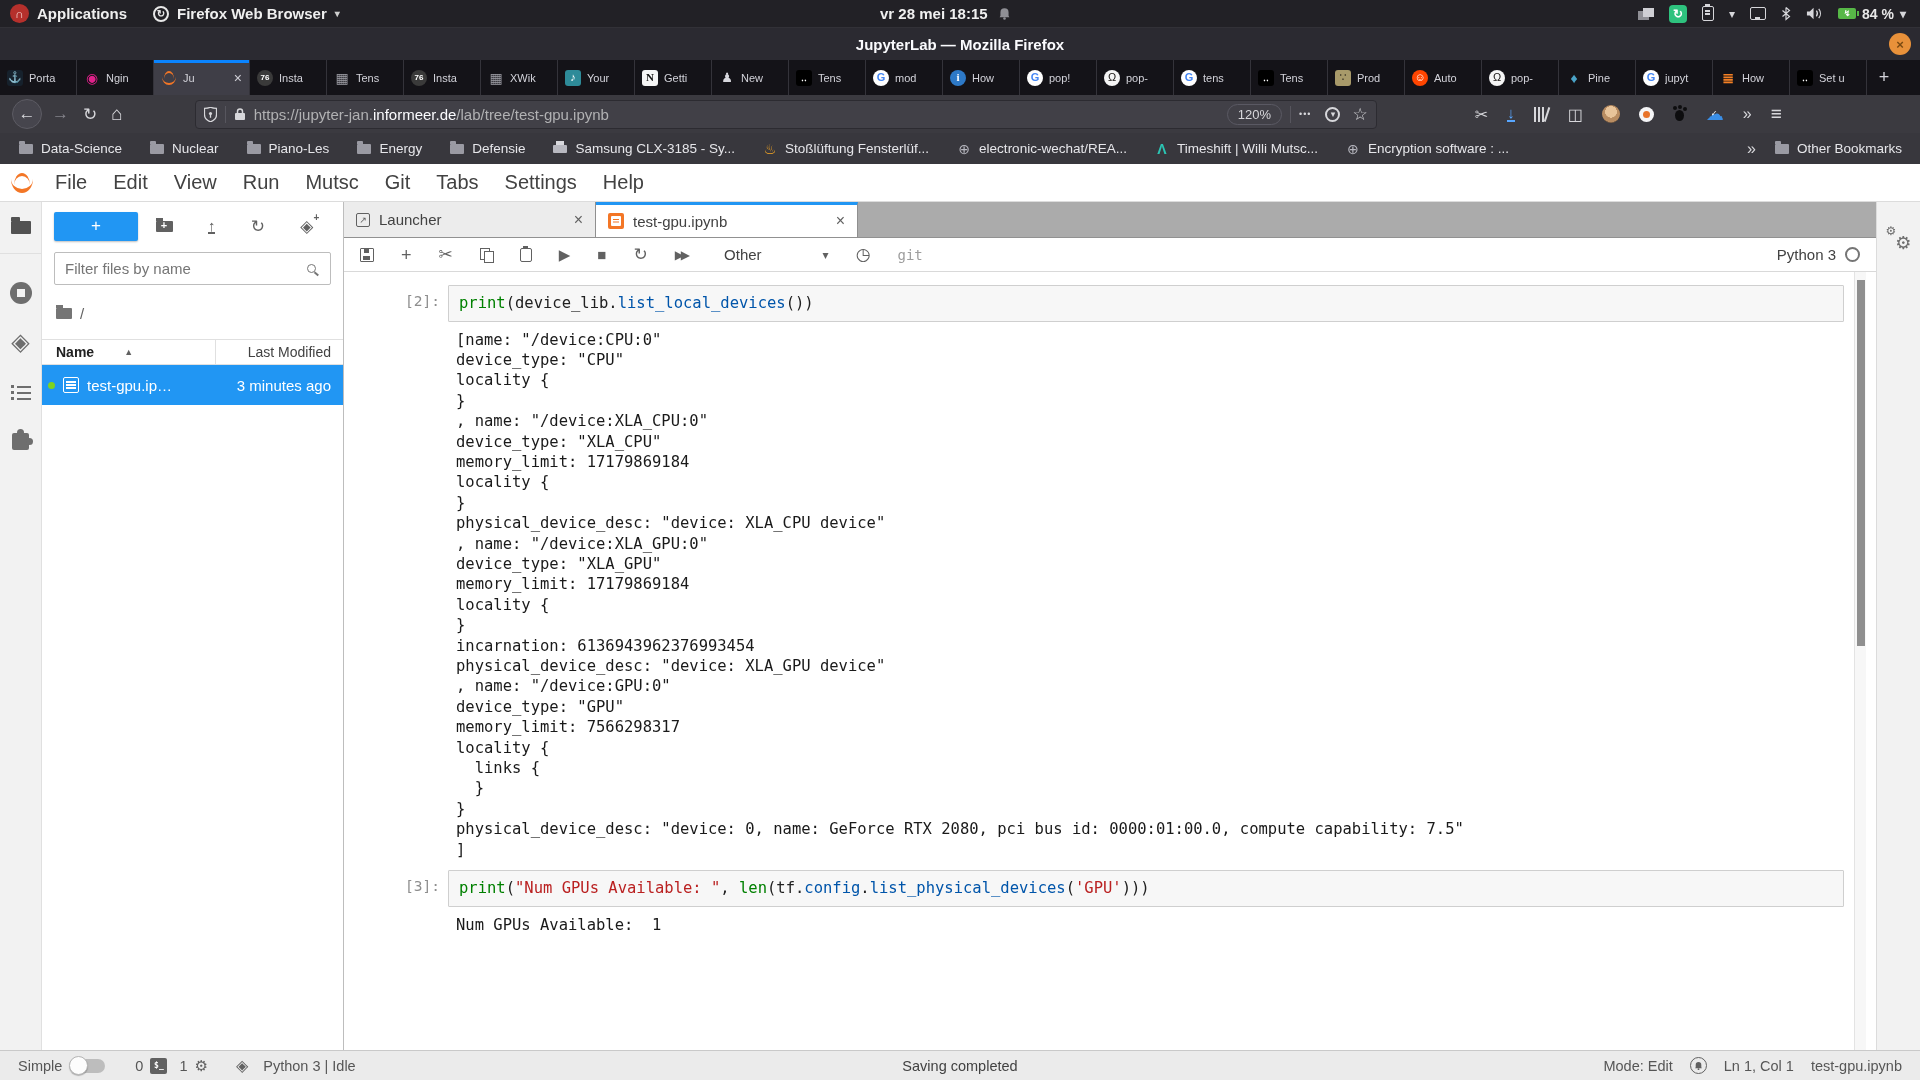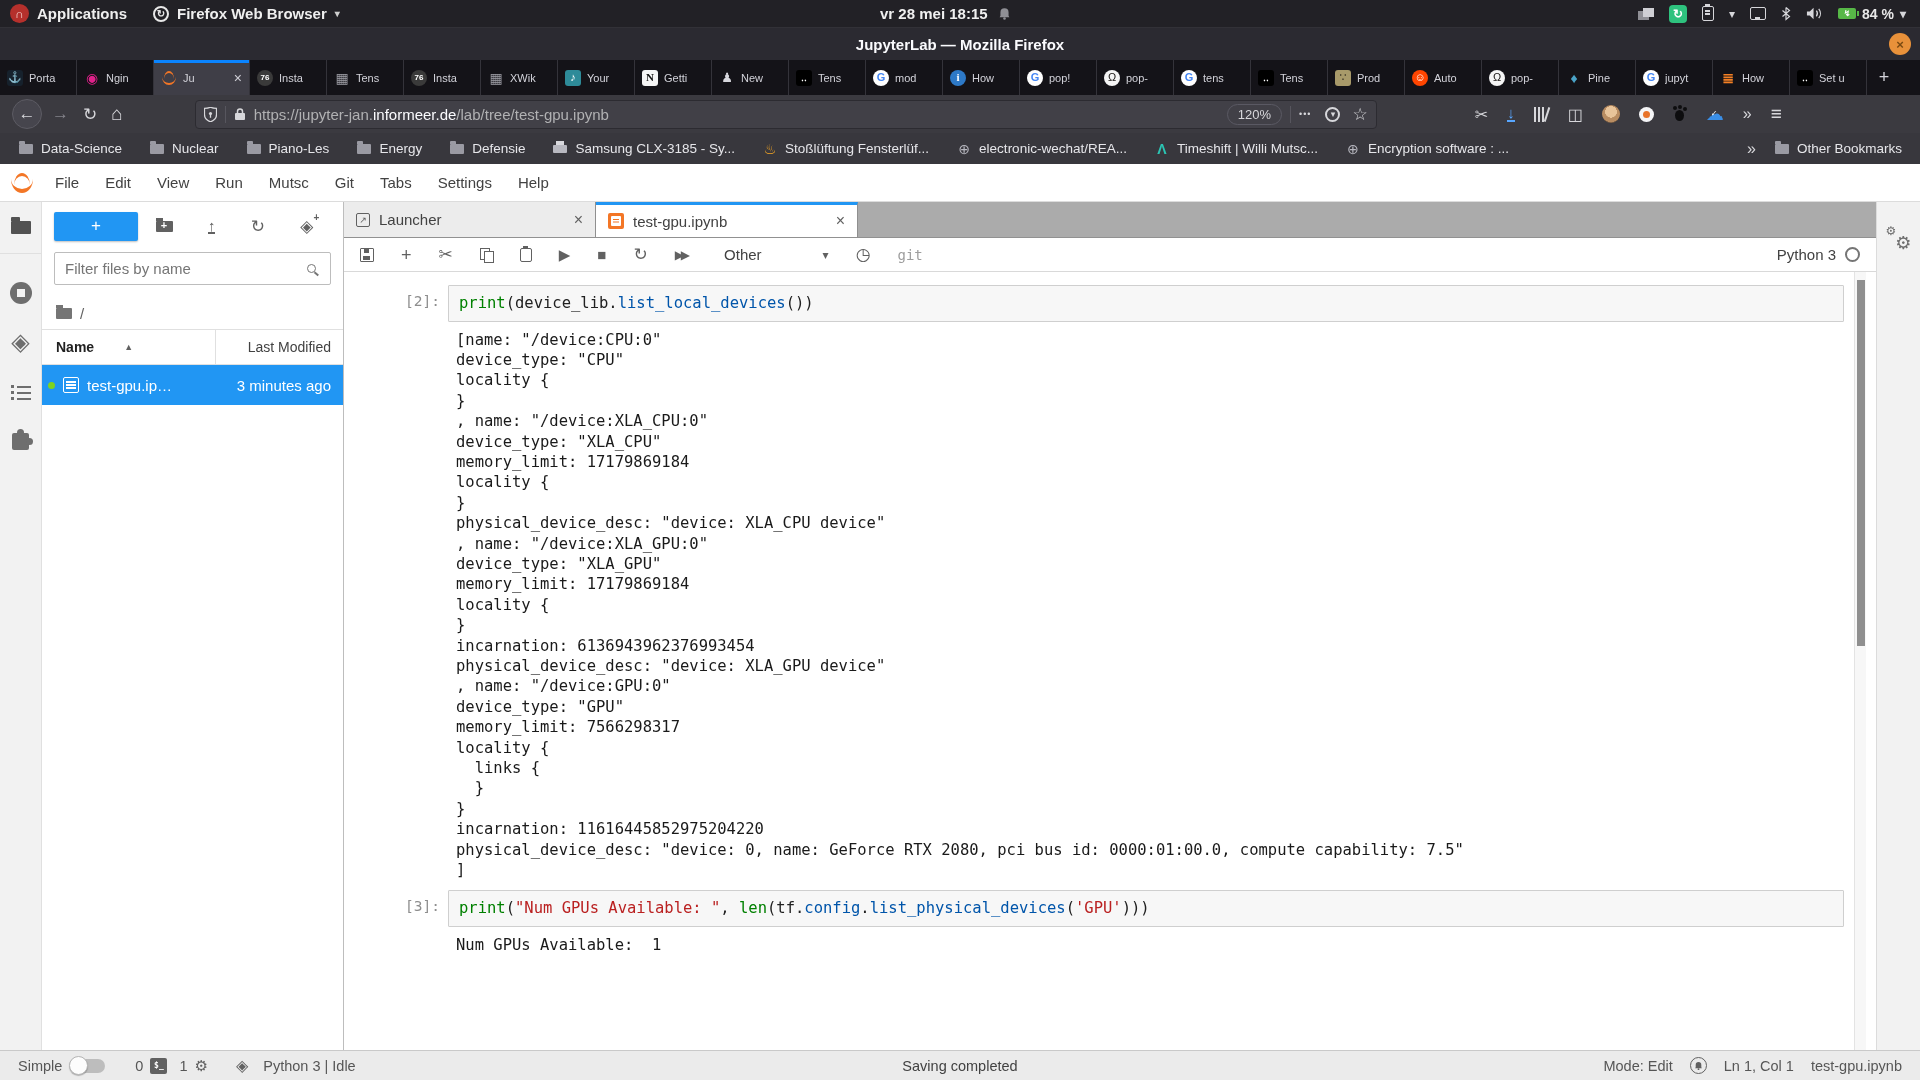--- a/index.html
+++ b/index.html
@@ -88,21 +88,21 @@
   .printer-icon { position:relative; width:14px; height:8px; background:#b8b8c0; border-radius:1px; }
   .printer-icon::before { content:""; position:absolute; top:-4px; left:3px; width:8px; height:4px; background:#d8d8dd; }
   .torch-icon::before { content:"♨"; color:#f5a623; font-size:14px; }
   .globe-icon::before { content:"⊕"; color:#b6b6be; font-size:14px; }
   .timeshift-icon::before { content:"Λ"; color:#2bc5b4; font-weight:bold; font-size:14px; }
   .bm-right { margin-left:auto; display:flex; align-items:center; gap:18px; }
 
   
   .jl-menubar { height:38px; background:#fff; border-bottom:1px solid #dcdcdc; display:flex; align-items:center; padding-left:8px; }
   .jl-menu-items { display:flex; }
-  .jl-menu-items .mi { padding:0 13px; font-size:15px; color:#424242; }
+  .jl-menu-items .mi { padding:0 13px; font-size:20px; color:#424242; }
   .jl-body { height:848px; display:flex; }
 
   
   .activity { width:42px; background:#f2f2f2; border-right:1px solid #e0e0e0; display:flex; flex-direction:column; align-items:center; }
   .act-tile { width:42px; height:52px; display:flex; align-items:center; justify-content:center; border-bottom:1px solid #e0e0e0; }
   .cssfolder { position:relative; width:20px; height:13px; background:#525252; border-radius:1px; }
   .cssfolder::before { content:""; position:absolute; top:-4px; left:0; width:9px; height:4px; background:inherit; border-radius:1px 1px 0 0; }
   .stopcircle { width:22px; height:22px; border-radius:50%; background:#6e6e6e; position:relative; margin-top:28px; }
   .stopcircle::before { content:""; position:absolute; inset:7px; background:#f2f2f2; }
   .act-git { margin-top:26px; color:#6e6e6e; font-size:24px; line-height:1; }
@@ -125,21 +125,21 @@
   .fi-glyph { font-size:17px; }
   .gitplus { font-size:17px; position:relative; }
   .gitplus::after { content:"+"; position:absolute; top:-4px; right:-6px; font-size:10px; font-weight:bold; }
   .fp-filter { margin:2px 12px 12px; height:33px; border:1px solid #bdbdbd; border-radius:2px; display:flex; align-items:center; padding:0 10px; }
   .fp-filter .ph { color:#757575; font-size:15px; flex:1; }
   .lens { width:9px; height:9px; border:1.6px solid #757575; border-radius:50%; position:relative; margin-right:4px; }
   .lens::after { content:""; position:absolute; right:-4px; bottom:-3px; width:5px; height:1.6px; background:#757575; transform:rotate(40deg); }
   .fp-crumb { height:32px; display:flex; align-items:center; gap:8px; padding-left:14px; font-size:15px; color:#616161; }
   .crumb-folder { position:relative; width:16px; height:11px; background:#757575; border-radius:1px; }
   .crumb-folder::before { content:""; position:absolute; top:-3px; left:0; width:7px; height:3px; background:#757575; }
-  .fp-header { height:36px; display:flex; align-items:center; border-top:1px solid #e0e0e0; border-bottom:1px solid #e0e0e0; font-size:14px; }
+  .fp-header { height:26px; display:flex; align-items:center; border-top:1px solid #e0e0e0; border-bottom:1px solid #e0e0e0; font-size:14px;margin-top:10px; }
   .fp-h-name { flex:1; padding-left:14px; font-weight:bold; color:#212121; display:flex; align-items:center; }
   .sort-arrow { margin-left:30px; font-size:9px; color:#616161; }
   .fp-h-mod { width:128px; border-left:1px solid #e0e0e0; text-align:right; padding-right:12px; color:#424242; align-self:stretch; display:flex; align-items:center; justify-content:flex-end; }
   .fp-row { height:40px; background:#2196f3; color:#fff; display:flex; align-items:center; padding:0 12px 0 6px; gap:8px; font-size:15px; }
   .run-dot { width:7px; height:7px; border-radius:50%; background:#7ed321; flex:0 0 7px; }
   .nbicon-w { width:16px; height:16px; border:1.5px solid #fff; border-radius:2px; position:relative; flex:0 0 16px; }
   .nbicon-w::before { content:""; position:absolute; left:2px; right:2px; top:3px; height:1.5px; background:#fff; box-shadow:0 3px 0 #fff, 0 6px 0 #fff; }
   .fp-row .mod { margin-left:auto; }
 
   
@@ -670,21 +670,20 @@
           <div class="out-line">}</div>
           <div class="out-line">incarnation: 6136943962376993454</div>
           <div class="out-line">physical_device_desc: "device: XLA_GPU device"</div>
           <div class="out-line">, name: "/device:GPU:0"</div>
           <div class="out-line">device_type: "GPU"</div>
           <div class="out-line">memory_limit: 7566298317</div>
           <div class="out-line">locality {</div>
           <div class="out-line">  links {</div>
           <div class="out-line">  }</div>
           <div class="out-line">}</div>
-          <div class="out-line">incarnation: 11616445852975204220</div>
           <div class="out-line">physical_device_desc: "device: 0, name: GeForce RTX 2080, pci bus id: 0000:01:00.0, compute capability: 7.5"</div>
           <div class="out-line">]</div>
         </div>
       <div class="cell cell3">
         <div class="prompt">[3]:</div>
         <div class="codebox">
             <div class="code-line"><span class="tk-fn">print</span><span>(</span><span class="tk-str">"Num GPUs Available: "</span><span>, </span><span class="tk-fn">len</span><span>(tf.</span><span class="tk-prop">config</span><span>.</span><span class="tk-prop">list_physical_devices</span><span>(</span><span class="tk-str">'GPU'</span><span>)))</span></div>
           </div>
       </div>
       <div class="output">

